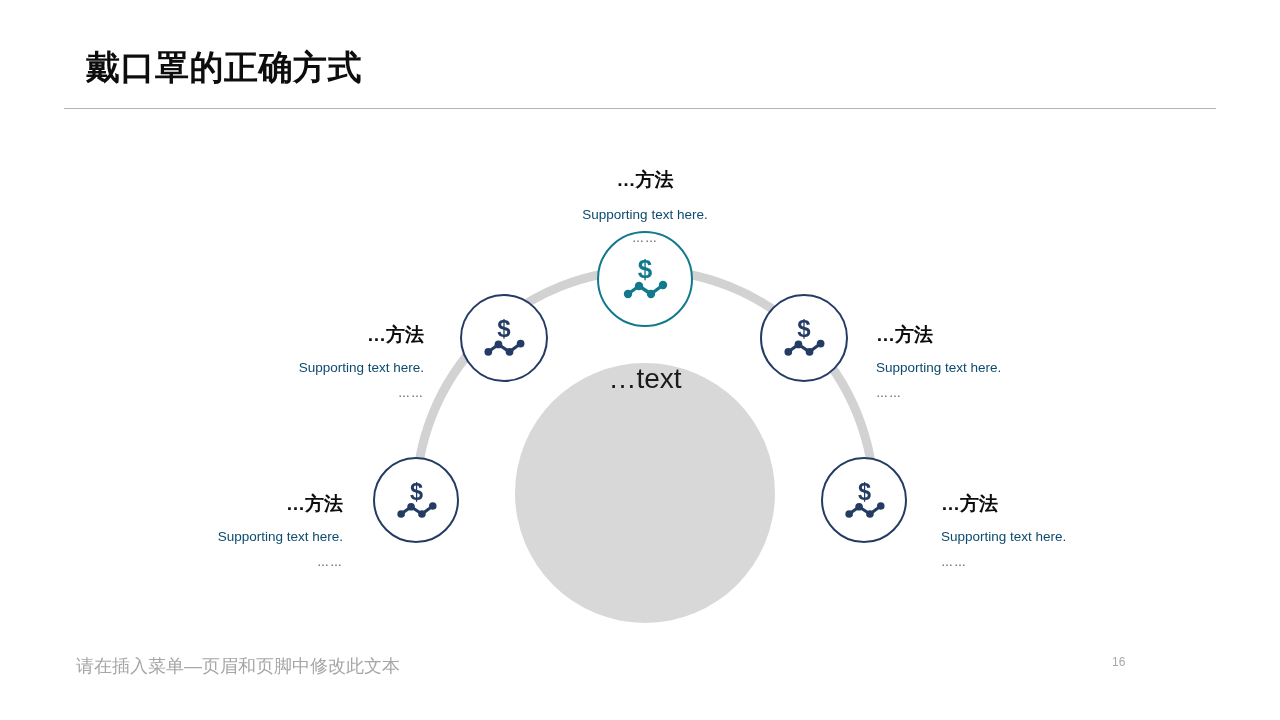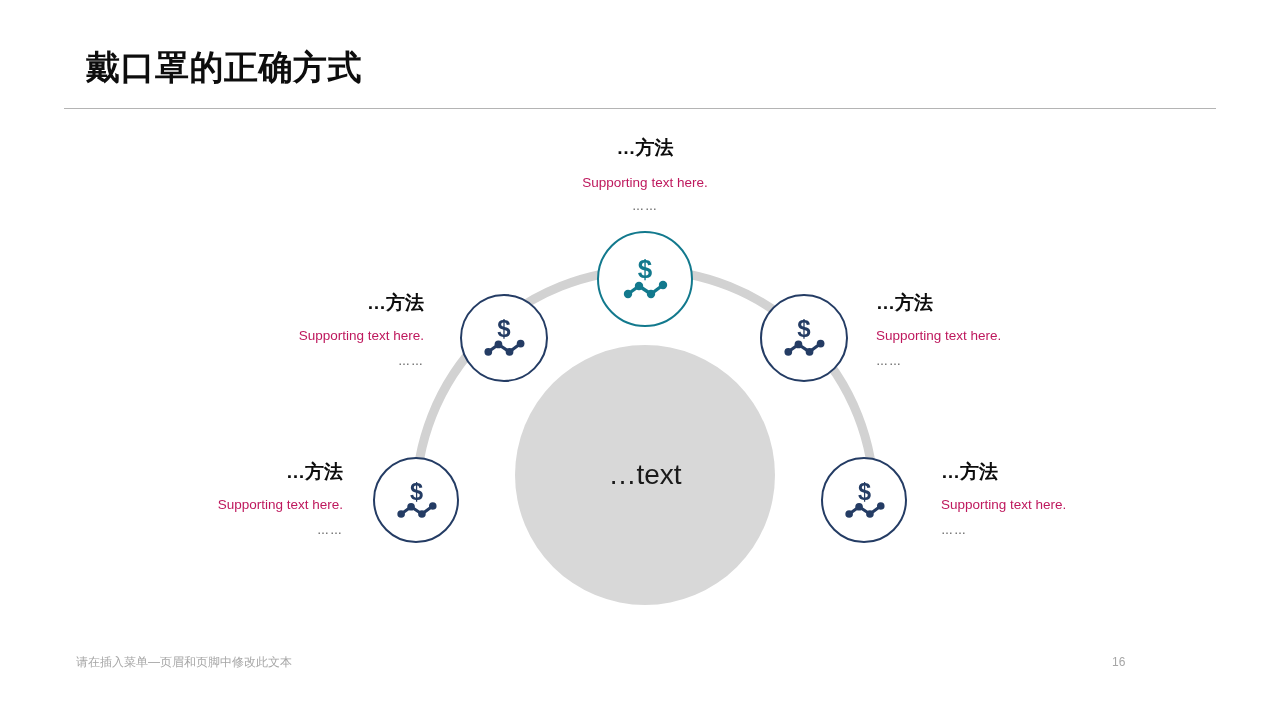--- a/index.html
+++ b/index.html
@@ -78,50 +78,51 @@
   #node-top    { left: 597px; top: 231px; width: 96px;  height: 96px; }
   #node-upper-left  { left: 460px; top: 294px; width: 88px; height: 88px; }
   #node-upper-right { left: 760px; top: 294px; width: 88px; height: 88px; }
   #node-lower-left  { left: 373px; top: 457px; width: 86px; height: 86px; }
   #node-lower-right { left: 821px; top: 457px; width: 86px; height: 86px; }
 
   
   .center-bubble {
     position: absolute;
     left: 515px;
-    top: 345px;
+    top: 363px;
     width: 260px;
     height: 260px;
     border-radius: 50%;
     background: #d8d8d8;
     display: flex;
-    align-items: center;
+    align-items: flex-start;
     justify-content: center;
   }
   .center-bubble-text {
     font-size: 28px;
     color: #1a1a1a;
     font-family: "Liberation Sans", "DejaVu Sans", sans-serif;
   }
 
   
   .label-block {
     position: absolute;
     width: 230px;
+    margin-top: 32px;
   }
   .label-block .label-title {
     font-size: 19px;
     font-weight: bold;
     color: #0d0d0d;
     line-height: 1.25;
     white-space: nowrap;
   }
   .label-block .label-sub {
     font-size: 13.5px;
-    color: #be185d;
+    color: #0c4a6e;
     margin-top: 12px;
     line-height: 1.3;
     white-space: nowrap;
   }
   .label-block .label-dots {
     font-size: 12px;
     color: #555555;
     margin-top: 10px;
     letter-spacing: 1px;
     line-height: 1.2;
@@ -139,21 +140,21 @@
   #label-upper-left   { left: 194px; top: 291px; width: 230px; }
   #label-upper-right  { left: 876px; top: 291px; width: 230px; }
   #label-lower-left   { left: 113px; top: 460px; width: 230px; }
   #label-lower-right  { left: 941px; top: 460px; width: 230px; }
 
   
   .footer-text {
     position: absolute;
     left: 76px;
     top: 654px;
-    font-size: 12px;
+    font-size: 18px;
     color: #a6a6a6;
     white-space: nowrap;
   }
   .page-number {
     position: absolute;
     left: 1112px;
     top: 655px;
     font-size: 12px;
     color: #a6a6a6;
     width: 36px;

